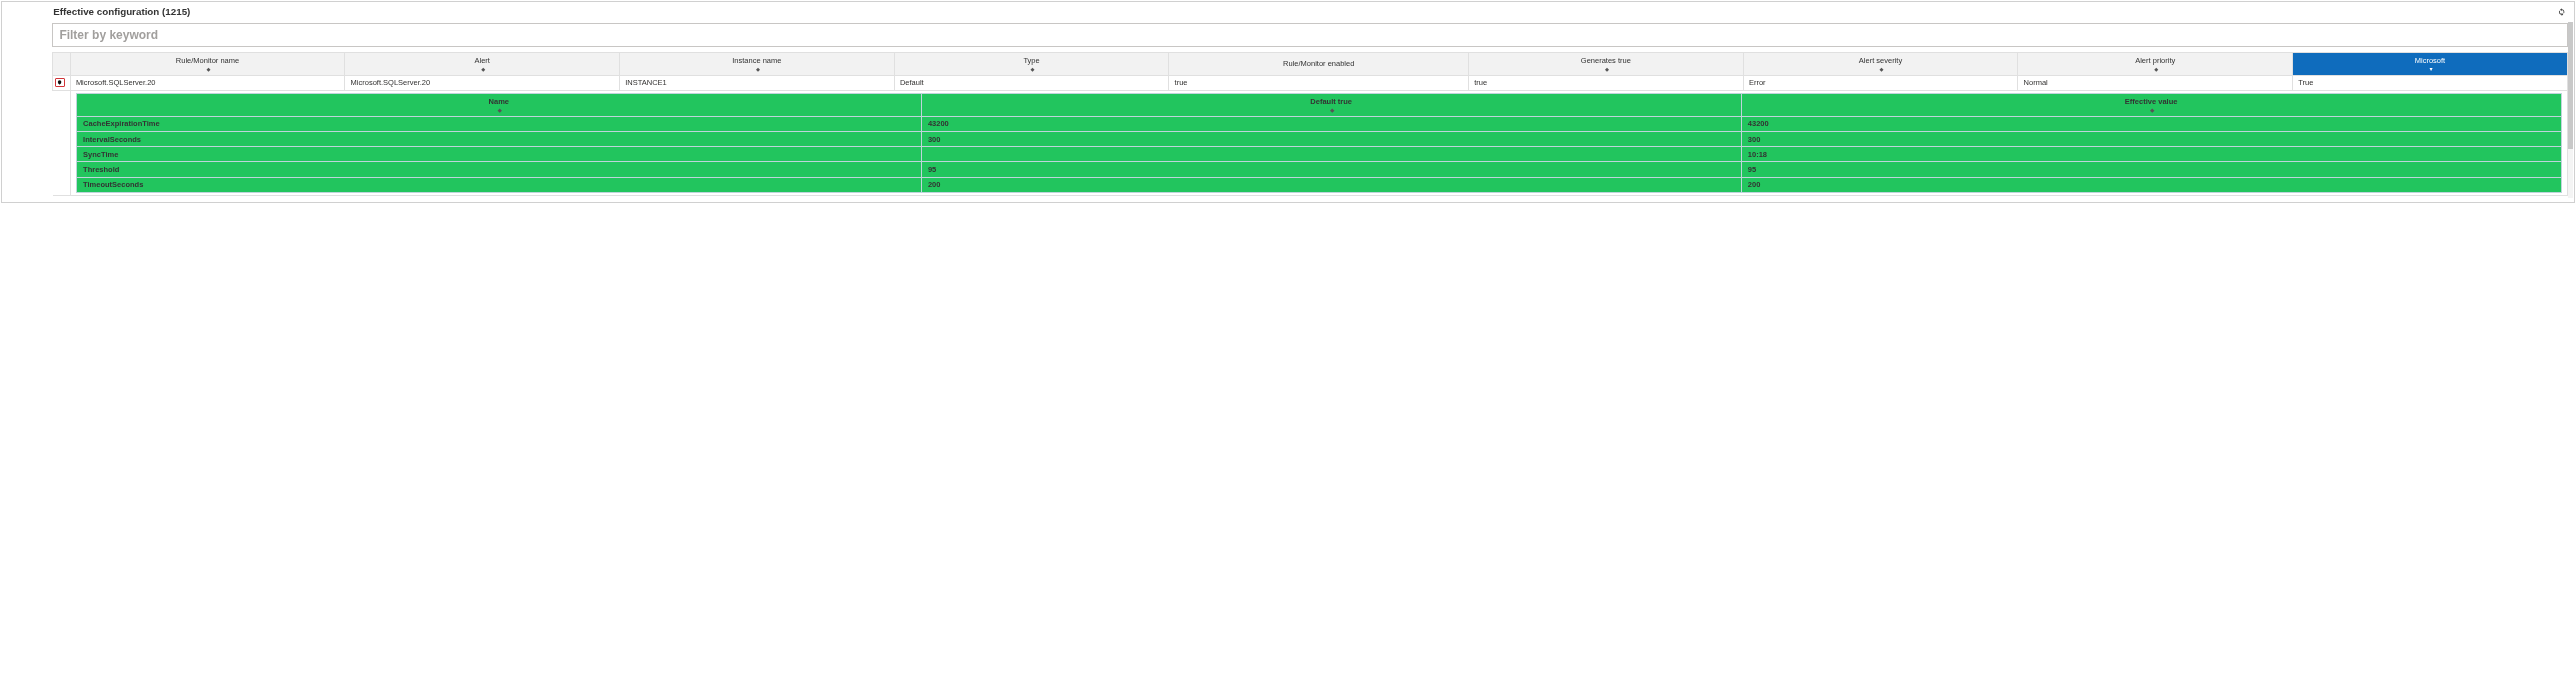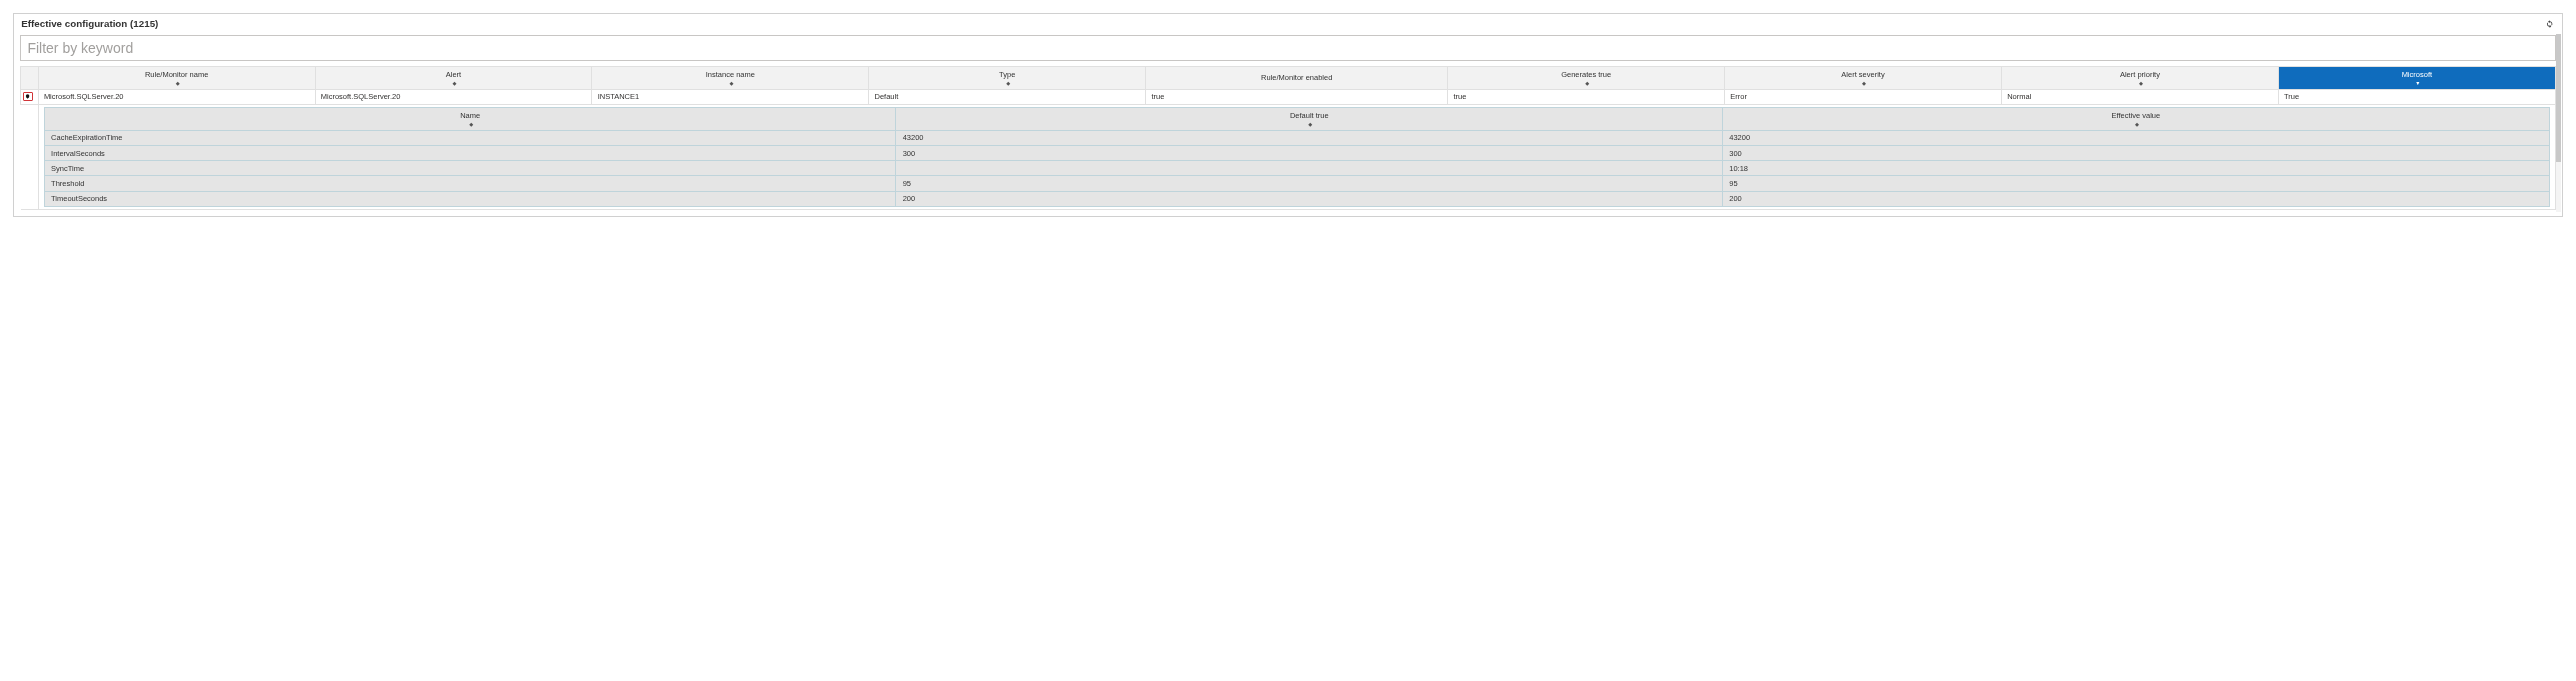--- a/index.html
+++ b/index.html
@@ -5,22 +5,23 @@
   * { box-sizing: border-box; }
   html, body {
     margin: 0; padding: 0;
     font-family: "Segoe UI", Arial, sans-serif;
     font-size: 7.5px;
     color: #323130;
     background: #ffffff;
   }
   .window {
     border: 0.5px solid #d0d0d0;
-    margin: 13px;
+    margin: 1px;
     position: relative;
+    padding-left: 44px;
   }
   .header {
     display: flex;
     align-items: center;
     justify-content: space-between;
     padding: 3.1px 6.2px 2.1px 7.2px;
   }
   .header-title {
     font-size: 9.8px;
     font-weight: 600;
@@ -49,23 +50,24 @@
     top: 0;
     height: 72%;
     background: #c8c8c8;
     border-radius: 0;
   }
 
   .filter-input {
     width: 100%;
     border: 0.5px solid #c8c6c4;
     padding: 4.1px 6.2px;
-    font-size: 14px;
+    font-size: 12px;
     color: #333;
     margin: 3.1px 0 5.2px 0;
+    font-weight: bold;
   }
   .filter-input::placeholder { color: #a19f9d; }
 
   table.main {
     width: 100%;
     border-collapse: collapse;
     table-layout: fixed;
   }
   table.main th, table.main td {
     border: 0.5px solid #e0e0e0;
@@ -127,23 +129,23 @@
     border-bottom: 0.5px solid #e0e0e0;
   }
   table.inner {
     width: 100%;
     border-collapse: collapse;
     table-layout: fixed;
   }
   table.inner th, table.inner td {
     border: 0.5px solid #bfd4db;
     padding: 2.6px 6.2px;
-    background: #e5e5e5;
+    background: #22c55e;
     color: #333;
-    font-weight: 400;
+    font-weight: 700;
   }
   table.inner th {
     text-align: center;
   }
   .hdr-flex {
     display: inline-flex;
     align-items: center;
     gap: 2.1px;
     flex-direction: column;
   }

